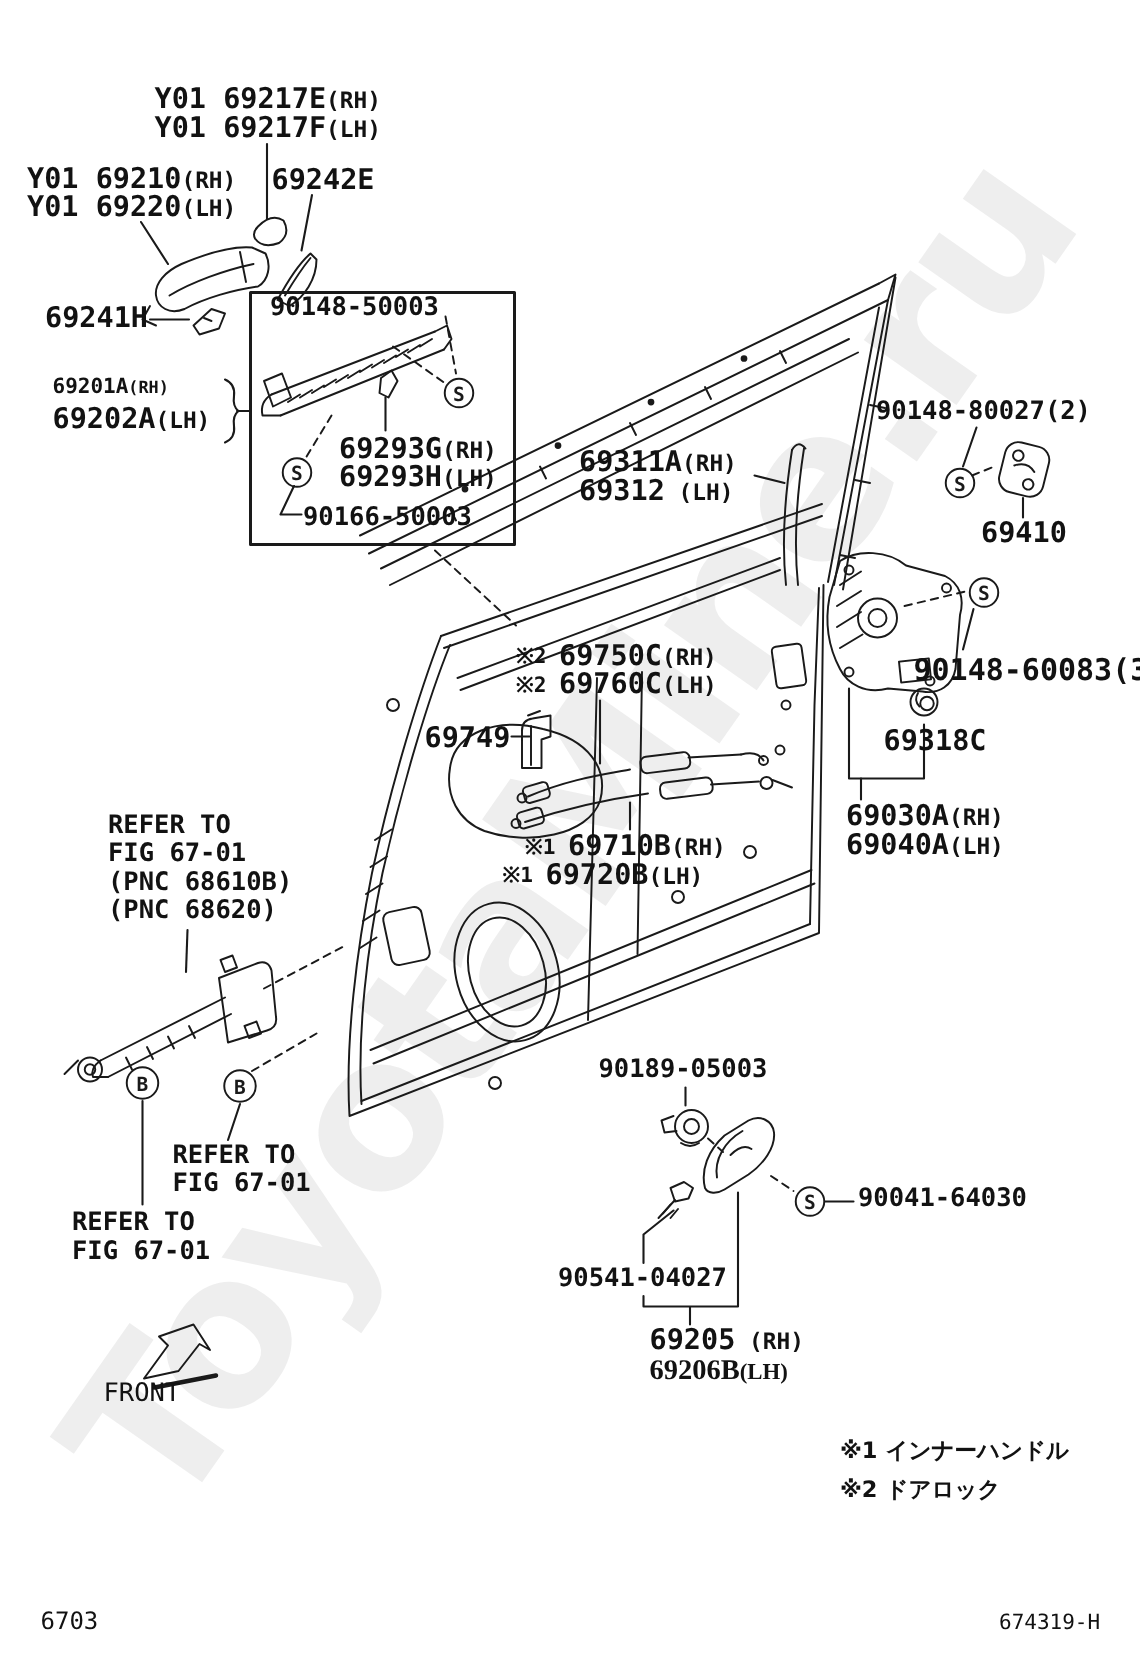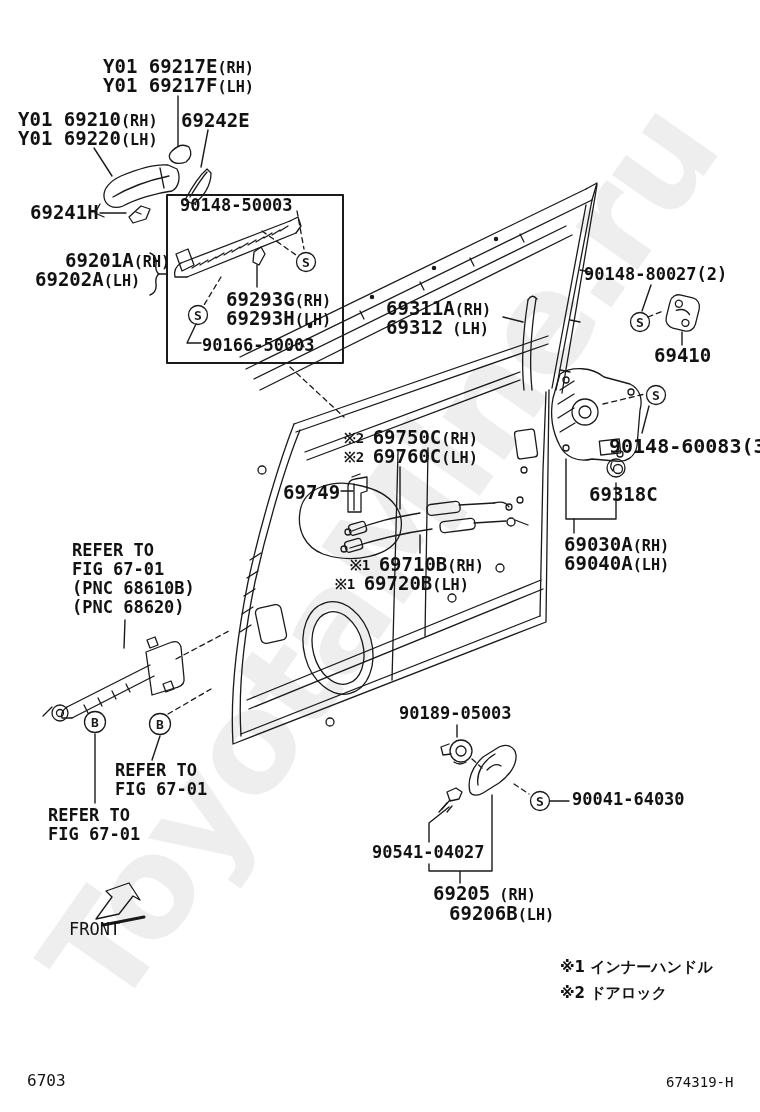--- a/index.html
+++ b/index.html
@@ -259,21 +259,21 @@
     </g>
   </svg>
 
   <div id="labels">
       <div class="lbl" style="left: 103px; top: 57px; font-size: 19px;"><span>Y01 69217E</span><span class="suf">(RH)</span></div>
       <div class="lbl" style="left: 103px; top: 76px; font-size: 19px;"><span>Y01 69217F</span><span class="suf">(LH)</span></div>
       <div class="lbl" style="left: 18px; top: 110px; font-size: 19px;"><span>Y01 69210</span><span class="suf">(RH)</span></div>
       <div class="lbl" style="left: 18px; top: 129px; font-size: 19px;"><span>Y01 69220</span><span class="suf">(LH)</span></div>
       <div class="lbl" style="left: 181px; top: 111px; font-size: 19px;"><span>69242E</span></div>
       <div class="lbl" style="left: 30px; top: 203px; font-size: 19px;"><span>69241H</span></div>
-      <div class="lbl" style="left: 35px; top: 251px; font-size: 19px; margin-left: 30px;"><span>69201A</span><span class="suf">(RH)</span></div>
+      <div class="lbl" style="left: 35px; top: 251px; font-size: 14px;"><span>69201A</span><span class="suf">(RH)</span></div>
       <div class="lbl" style="left: 35px; top: 270px; font-size: 19px;"><span>69202A</span><span class="suf">(LH)</span></div>
       <div class="lbl" style="left: 180px; top: 197px; font-size: 17px;"><span>90148-50003</span></div>
       <div class="lbl" style="left: 226px; top: 290px; font-size: 19px;"><span>69293G</span><span class="suf">(RH)</span></div>
       <div class="lbl" style="left: 226px; top: 309px; font-size: 19px;"><span>69293H</span><span class="suf">(LH)</span></div>
       <div class="lbl" style="left: 202px; top: 337px; font-size: 17px;"><span>90166-50003</span></div>
       <div class="lbl" style="left: 386px; top: 299px; font-size: 19px;"><span>69311A</span><span class="suf">(RH)</span></div>
       <div class="lbl" style="left: 386px; top: 318px; font-size: 19px;"><span>69312</span><span class="suf"> (LH)</span></div>
       <div class="lbl" style="left: 584px; top: 266px; font-size: 17px;"><span>90148-80027(2)</span></div>
       <div class="lbl" style="left: 654px; top: 346px; font-size: 19px;"><span>69410</span></div>
       <div class="lbl" style="left: 599px; top: 436px; font-size: 20px; margin-left: 10px;"><span>90148-60083(3)</span></div>
@@ -290,21 +290,21 @@
       <div class="lbl" style="left: 72px; top: 580px; font-size: 17px;"><span>(PNC 68610B)</span></div>
       <div class="lbl" style="left: 72px; top: 599px; font-size: 17px;"><span>(PNC 68620)</span></div>
       <div class="lbl" style="left: 115px; top: 762px; font-size: 17px;"><span>REFER TO</span></div>
       <div class="lbl" style="left: 115px; top: 781px; font-size: 17px;"><span>FIG 67-01</span></div>
       <div class="lbl" style="left: 48px; top: 807px; font-size: 17px;"><span>REFER TO</span></div>
       <div class="lbl" style="left: 48px; top: 826px; font-size: 17px;"><span>FIG 67-01</span></div>
       <div class="lbl" style="left: 399px; top: 705px; font-size: 17px;"><span>90189-05003</span></div>
       <div class="lbl" style="left: 572px; top: 791px; font-size: 17px;"><span>90041-64030</span></div>
       <div class="lbl" style="left: 372px; top: 844px; font-size: 17px;"><span>90541-04027</span></div>
       <div class="lbl" style="left: 433px; top: 884px; font-size: 19px;"><span>69205</span><span class="suf"> (RH)</span></div>
-      <div class="lbl" style="left: 449px; top: 904px; font-size: 19px;"><span>69206B</span><span class="suf">(LH)</span></div>
+      <div class="lbl" style="left: 433px; top: 904px; font-size: 19px; font-family: Liberation Serif, serif;"><span>69206B</span><span class="suf">(LH)</span></div>
     </div>
 
   <div class="lbl jp" style="left:540px;top:960px;font-size:15px;">
     <span>※1</span>&nbsp;<span>インナーハンドル</span>
   </div>
   <div class="lbl jp" style="left:540px;top:986px;font-size:15px;">
     <span>※2</span>&nbsp;<span>ドアロック</span>
   </div>
 
   <div class="lbl plain" style="left:69px;top:921px;font-size:17px;">FRONT</div>

